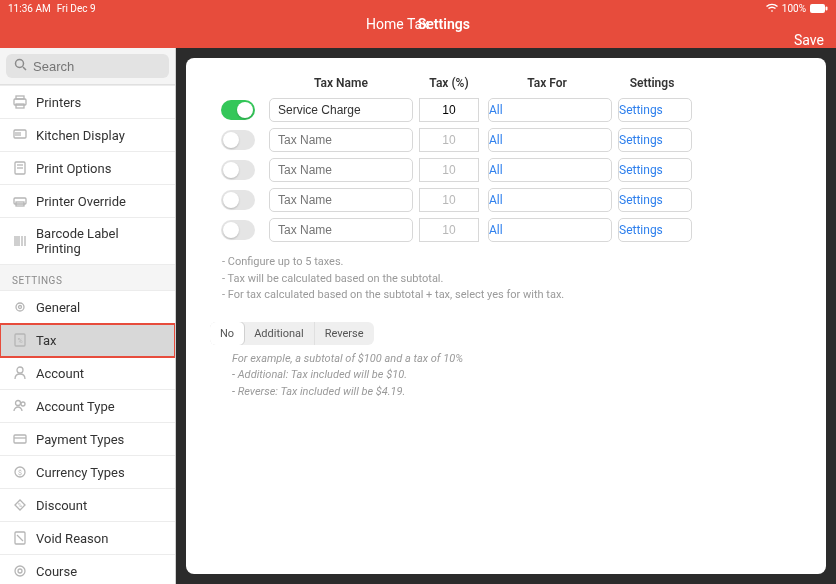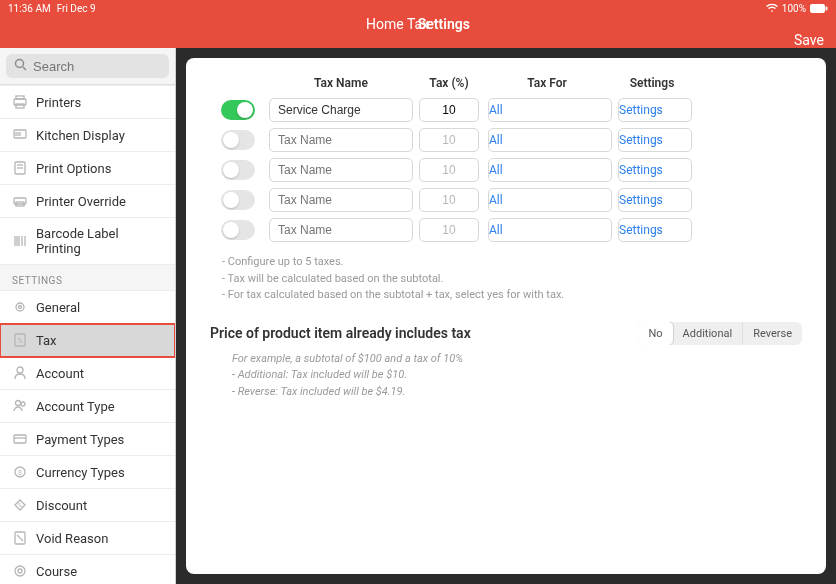--- a/index.html
+++ b/index.html
@@ -88,21 +88,21 @@
     transition:left .1s;
   }
   .toggle.on { background:#34c759; }
   .toggle.on::after { left:16px; }
   .tax-input {
     width:144px; margin:0 3px; border:1px solid #d8d8d8; border-radius:5px;
     padding:4px 8px; font-size:12px; color:#333;
   }
   .tax-input.disabled { color:#b8b8b8; }
   .pct-input {
-    width:60px; margin:0 3px; border:1px solid #d8d8d8; border-radius:5px;
+    width:60px; margin:0 3px; border:1px solid #d8d8d8; border-radius:0;
     padding:4px 8px; font-size:12px; text-align:center;
   }
   .pct-input.disabled { color:#b8b8b8; }
   .pill-btn {
     margin:0 6px; border:1px solid #d8d8d8; border-radius:5px;
     padding:4px 0; font-size:12px; text-align:left; color:#2f80ed;
     background:#fff; cursor:pointer;
   }
   .col-for .pill-btn { width:124px; }
   .col-set .pill-btn { width:74px; }
@@ -389,21 +389,20 @@
           </div>
       </div>
 
       <div class="notes" id="tax-notes">
           <div>- Configure up to 5 taxes.</div>
           <div>- Tax will be calculated based on the subtotal.</div>
           <div>- For tax calculated based on the subtotal + tax, select yes for with tax.</div>
         </div>
 
       <div class="includes-row">
-        <div class="includes-title">Price of product item already includes tax</div>
         <div class="seg" id="seg">
             <div class="seg-btn active">No</div>
             <div class="seg-btn">Additional</div>
             <div class="seg-btn">Reverse</div>
           </div>
       </div>
       <div class="example" id="example">
           <div>For example, a subtotal of $100 and a tax of 10%</div>
           <div>- Additional: Tax included will be $10.</div>
           <div>- Reverse: Tax included will be $4.19.</div>

